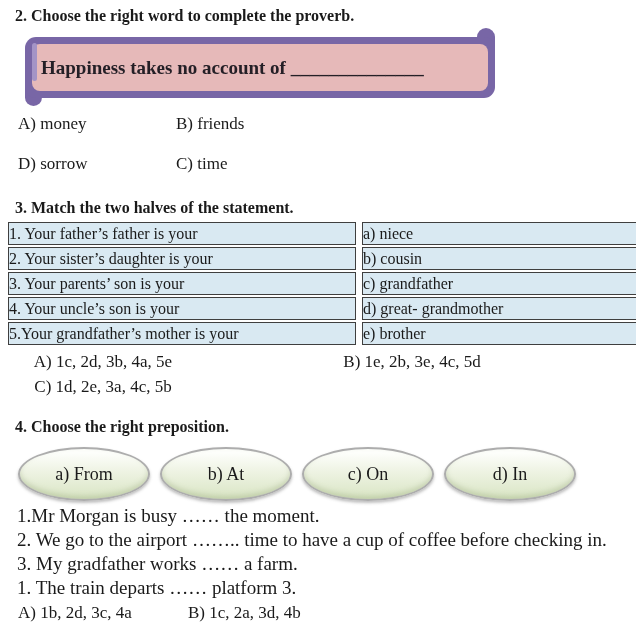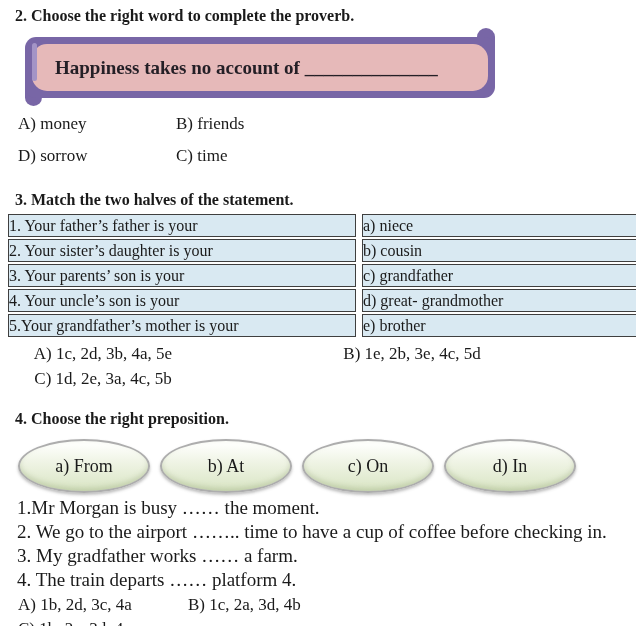--- a/index.html
+++ b/index.html
@@ -46,24 +46,24 @@
     position: absolute;
     top: 9px; left: 0; right: 0; bottom: 8px;
     background: #7866a6;
     border-radius: 11px;
     padding: 7px;
     z-index: 1;
   }
   .banner-inner {
     width: 100%; height: 100%;
     background: #e6b9b9;
-    border-radius: 15px;
+    border-radius: 8px;
     display: flex;
     align-items: center;
-    padding-left: 23px;
+    padding-left: 9px;
   }
   .banner-stripe {
     position: absolute;
     left: 7px; top: 15px;
     width: 5px; height: 38px;
     background: #a494c6;
     border-radius: 3px;
     z-index: 2;
   }
   .banner-text {
@@ -74,21 +74,21 @@
   }
 
   
   .opt-grid {
     display: grid;
     margin-left: 18px;
     font-size: 17px;
     line-height: 24px;
     column-gap: 0;
   }
-  .q2-options { margin-top: 6px; grid-template-columns: 158px 1fr; row-gap: 8px; }
+  .q2-options { margin-top: 6px; grid-template-columns: 158px 1fr; row-gap: 16px; }
   .q3-options { margin-top: 2px; grid-template-columns: 170px 1fr; line-height: 25px; text-align: center; }
   .q4-options { margin-top: 1px; grid-template-columns: 170px 1fr; }
   .opt { cursor: default; }
 
   
   table.match {
     margin: 2px 0 0 2px;
     width: 650px;
     border-collapse: separate;
     border-spacing: 6px 2px;
@@ -204,21 +204,21 @@
     </div>
     <div class="oval">
       <span>d) In</span>
     </div>
   </div>
 
   <div class="sentences">
     <div>1.Mr Morgan is busy …… the moment.</div>
     <div>2. We go to the airport …….. time to have a cup of coffee before checking in.</div>
     <div>3. My gradfather works …… a farm.</div>
-    <div>4. The train departs …… platform 4.</div>
+    <div>1. The train departs …… platform 3.</div>
   </div>
 
   <div class="opt-grid q4-options">
     <span class="opt">A) 1b, 2d, 3c, 4a</span>
     <span class="opt">B) 1c, 2a, 3d, 4b</span>
     <span class="opt">C) 1b, 2c, 3d, 4a</span>
   </div>
 
 </div>
 

